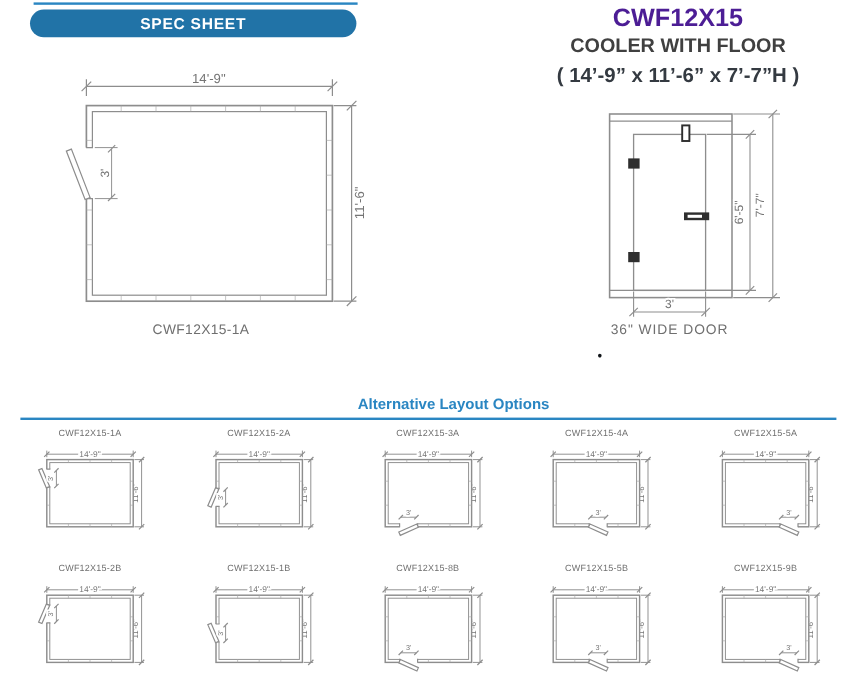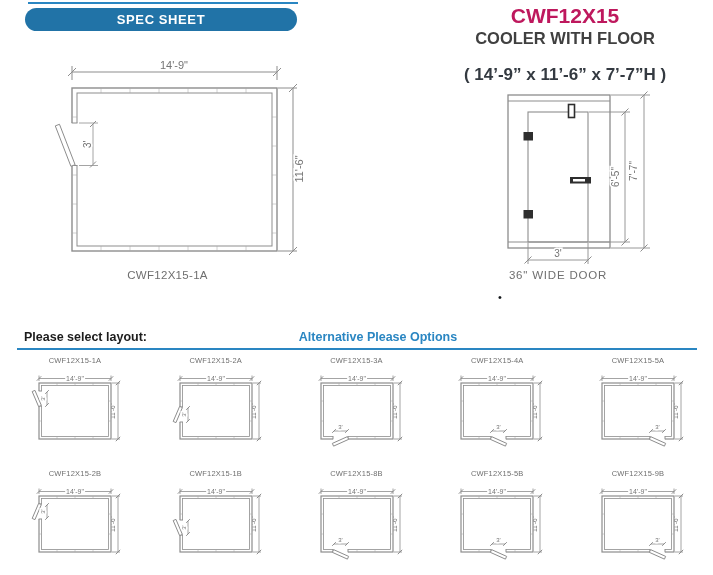--- a/index.html
+++ b/index.html
@@ -5,21 +5,21 @@
   html,body{margin:0;padding:0;background:#ffffff;}
   .page{position:relative;width:713px;height:575px;background:#fff;overflow:hidden;
         font-family:"Liberation Sans",sans-serif;}
   .topline{position:absolute;left:28px;top:2px;width:270px;height:2px;}
   .banner{position:absolute;left:25px;top:8px;width:272px;height:23px;border-radius:12px;
           display:flex;align-items:center;justify-content:center;}
   .banner span{color:#fff;font-size:13px;font-weight:700;letter-spacing:.6px;}
   .titleblock{position:absolute;left:420px;top:4px;width:290px;text-align:center;line-height:1.12;}
   .model{font-size:21px;font-weight:700;}
   .product{font-size:16.5px;font-weight:700;margin-top:1px;}
-  .sizeline{font-size:17px;font-weight:700;color:#343a41;margin-top:18px;}
+  .sizeline{font-size:17px;font-weight:700;color:#343a41;margin-top:6px;}
   svg{position:absolute;display:block;}
   #main-plan{left:40px;top:58px;}
   #elevation{left:478px;top:88px;}
   .plan-caption{position:absolute;left:85px;top:269px;width:165px;text-align:center;
                 font-size:11.5px;color:#6f6f6f;letter-spacing:.3px;}
   .elev-caption{position:absolute;left:478px;top:269px;width:160px;text-align:center;
                 font-size:11.5px;color:#6f6f6f;letter-spacing:.8px;}
   .note{position:absolute;left:498px;top:291px;display:flex;gap:6px;align-items:flex-start;
         font-size:11px;color:#101418;}
   .note .bullet{font-size:11px;line-height:1.2;}
@@ -39,21 +39,21 @@
 
 <div class="page">
 
   <div class="topline" style="background: rgb(42, 134, 194);"></div>
 
   <div class="banner" style="background: rgb(33, 115, 167);">
     <span>SPEC SHEET</span>
   </div>
 
   <div class="titleblock">
-    <div class="model" style="color: #be185d;">CWF12X15</div>
+    <div class="model" style="color: #4c1d95;">CWF12X15</div>
     <div class="product" style="color: #404040;">COOLER WITH FLOOR</div>
     <div class="sizeline">( 14’-9” x 11’-6” x 7’-7”H )</div>
   </div>
 
   <svg id="main-plan" width="270" height="205" viewBox="0 0 270 205">
       <line x1="32" y1="8" x2="32" y2="22" stroke="#8d8d8d" stroke-width="1"></line>
       <line x1="237" y1="8" x2="237" y2="22" stroke="#8d8d8d" stroke-width="1"></line>
       <line x1="32" y1="14" x2="237" y2="14" stroke="#8d8d8d" stroke-width="1"></line>
       <line x1="28" y1="18" x2="36" y2="10" stroke="#8d8d8d" stroke-width="1"></line>
       <line x1="233" y1="18" x2="241" y2="10" stroke="#8d8d8d" stroke-width="1"></line>
@@ -129,22 +129,21 @@
       <line x1="46.5" y1="175.5" x2="53.5" y2="168.5" stroke="#8d8d8d" stroke-width="1"></line>
       <line x1="106.5" y1="175.5" x2="113.5" y2="168.5" stroke="#8d8d8d" stroke-width="1"></line>
       <text x="80" y="169" font-size="10" fill="#757575" text-anchor="middle" paint-order="stroke" stroke="#fff" stroke-width="3" font-family="&quot;Liberation Sans&quot;,sans-serif">3'</text>
     </svg>
   <div class="elev-caption">36" WIDE DOOR</div>
 
   <div class="note">
     <span class="bullet">•</span>
   </div>
 
-  <div class="prompt">Please select layout:</div>
-  <div class="alt-title" style="color: rgb(42, 134, 194);">Alternative Please Options</div>
+  <div class="alt-title" style="color: rgb(42, 134, 194);">Alternative Layout Options</div>
   <hr class="blue-rule" style="background: rgb(42, 134, 194);">
 
   <div class="grid">
     <div class="grid-row" id="row-a">
         <div class="thumb">
           <div class="thumb-title">CWF12X15-1A</div>
           <svg width="126" height="90" viewBox="0 0 126 90">
             <line x1="27" y1="6.5" x2="27" y2="12" stroke="#8d8d8d" stroke-width="0.8"></line>
             <line x1="99" y1="6.5" x2="99" y2="12" stroke="#8d8d8d" stroke-width="0.8"></line>
             <line x1="27" y1="9.5" x2="99" y2="9.5" stroke="#8d8d8d" stroke-width="0.8"></line>

